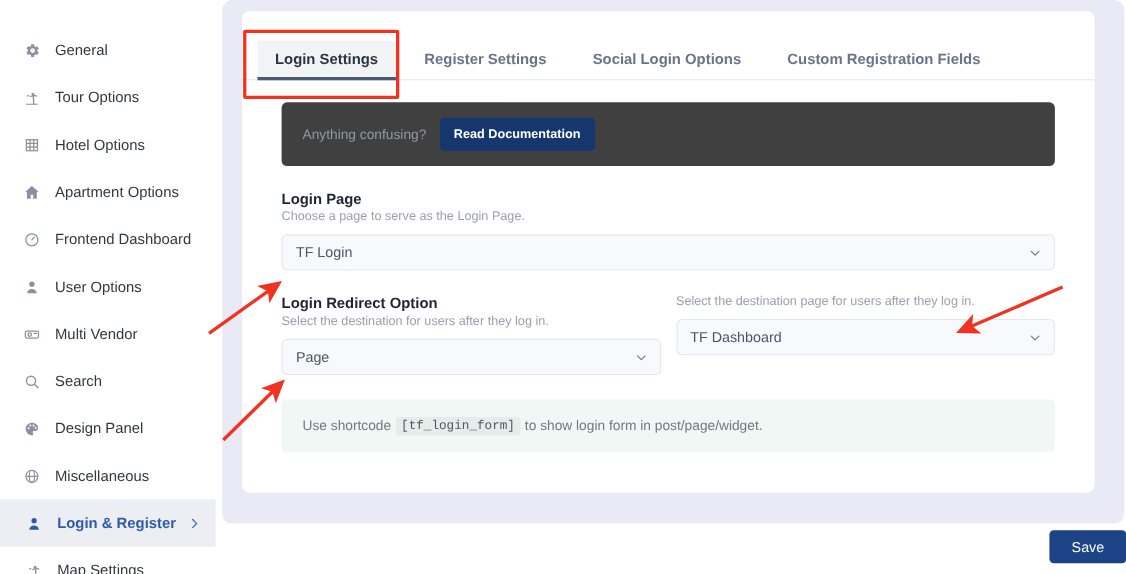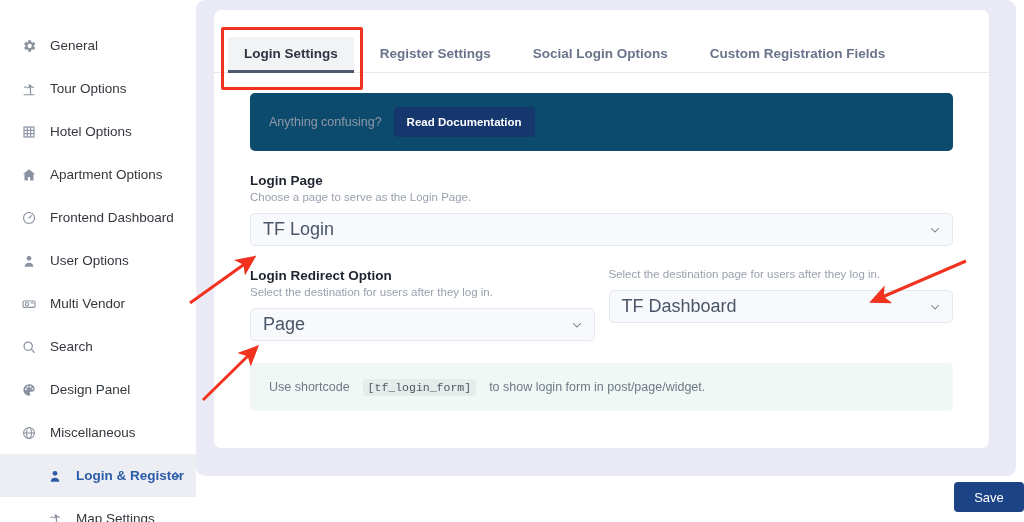--- a/index.html
+++ b/index.html
@@ -29,38 +29,38 @@
     cursor: pointer;
     white-space: nowrap;
   }
   .nav-item .ico {
     width: 17px; height: 17px;
     display: flex; align-items: center; justify-content: center;
     color: #8a91a0;
     flex: 0 0 17px;
   }
   .nav-item .ico svg { width: 16px; height: 16px; display: block; }
-  .nav-item.sub { padding-left: 46px; }
+  .nav-item.sub { padding-left: 22px; }
   .nav-item.active {
     background: #eceef3;
     color: #2c5ca8;
     font-weight: 600;
   }
   .nav-item.active .ico { color: #2c5ca8; }
   .nav-chevron {
     position: absolute; right: 14px; top: 50%; transform: translateY(-50%);
     color: #3d6bb3;
     display: flex;
   }
   .nav-chevron svg { width: 11px; height: 11px; }
 
   
   #outer-panel {
     position: absolute;
-    left: 196px; top: 0;
+    left: 202px; top: 0;
     width: 820px; height: 476px;
     background: #eaeaf6;
     border-radius: 9px;
   }
   #content-card {
     position: absolute;
     left: 18px; top: 10px;
     width: 775px; height: 438px;
     background: #ffffff;
     border-radius: 7px;
@@ -99,21 +99,21 @@
     left: 0; right: 0; bottom: -1px;
     height: 3px;
     background: #4c596e;
   }
 
   
   #card-body { padding: 20px 36px 0 36px; }
 
   .doc-banner {
     height: 58px;
-    background: #0c4a6e;
+    background: #404040;
     border-radius: 5px;
     display: flex;
     align-items: center;
     padding-left: 19px;
     gap: 12px;
   }
   .doc-banner .q {
     font-size: 12.5px;
     color: #8e99a6;
   }
@@ -146,21 +146,21 @@
     height: 33px;
     background: #f7f9fc;
     border: 1px solid #e3e7ee;
     border-radius: 5px;
     display: flex;
     align-items: center;
     padding-left: 12px;
     cursor: pointer;
   }
   .select-box .val {
-    font-size: 18px;
+    font-size: 13px;
     color: #4a5568;
   }
   .select-box .caret {
     position: absolute; right: 11px; top: 50%; transform: translateY(-50%);
     color: #6b7687;
     display: flex;
   }
   .select-box .caret svg { width: 12px; height: 12px; }
 
   .two-col { display: flex; gap: 14px; margin-top: 22px; }
@@ -169,21 +169,20 @@
   .shortcode-note {
     margin-top: 22px;
     height: 48px;
     background: #f1f7f5;
     border-radius: 5px;
     display: flex;
     align-items: center;
     padding-left: 19px;
     font-size: 12.5px;
     color: #6d7a86;
-    gap: 9px;
   }
   .shortcode-note code {
     font-family: "Liberation Mono", monospace;
     background: #e6ecea;
     border-radius: 3px;
     padding: 2px 5px;
     font-size: 11.5px;
     color: #4b5a66;
     margin: 4px 4px;
   }

